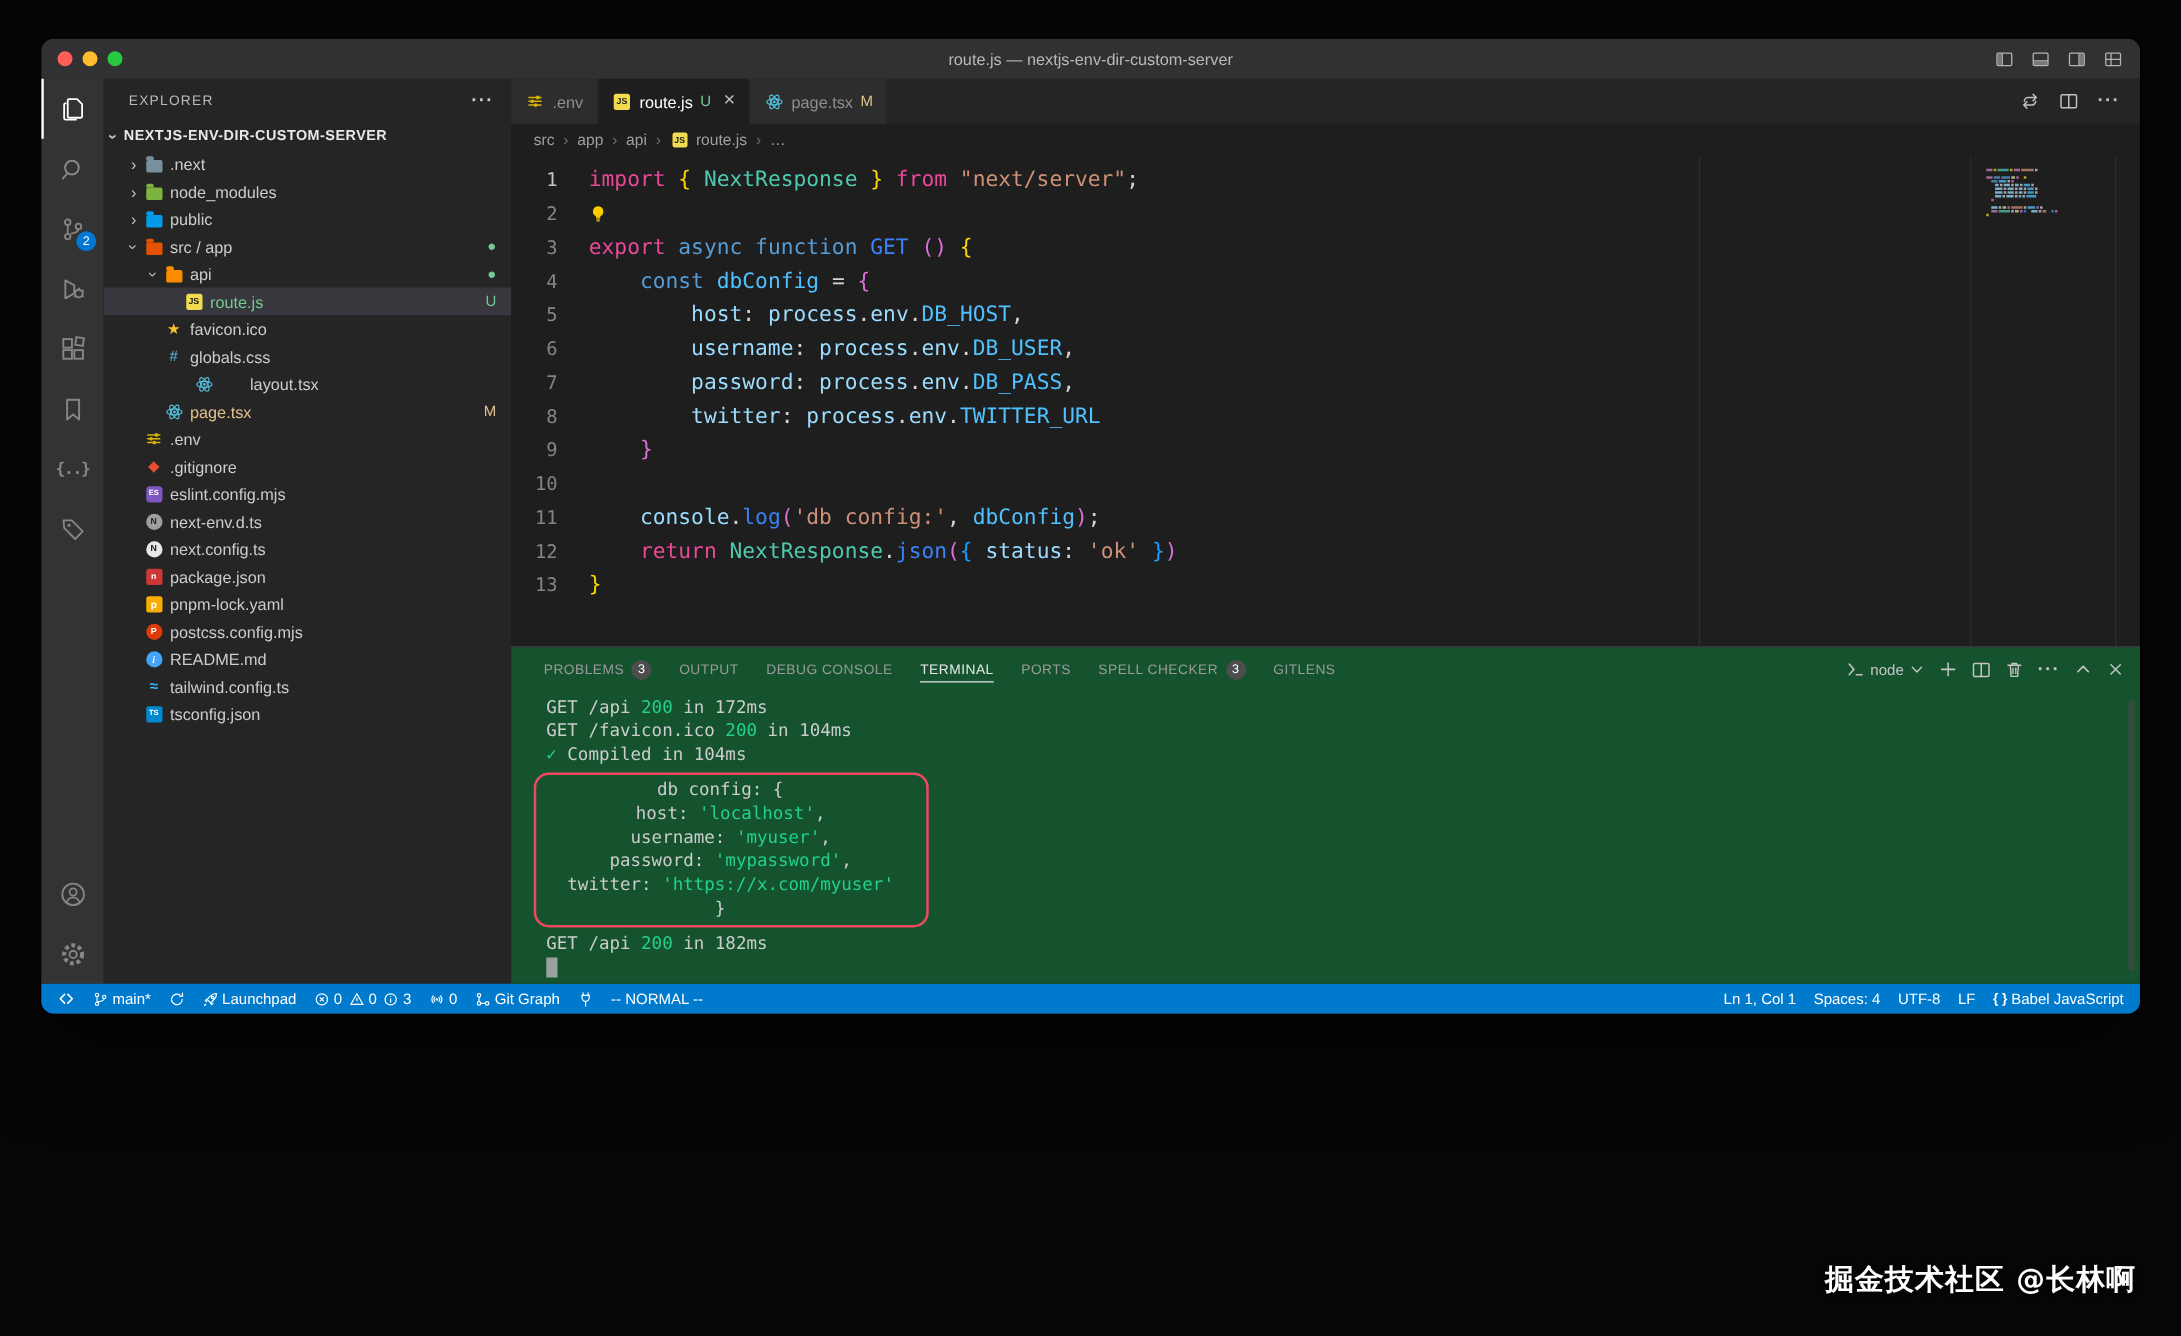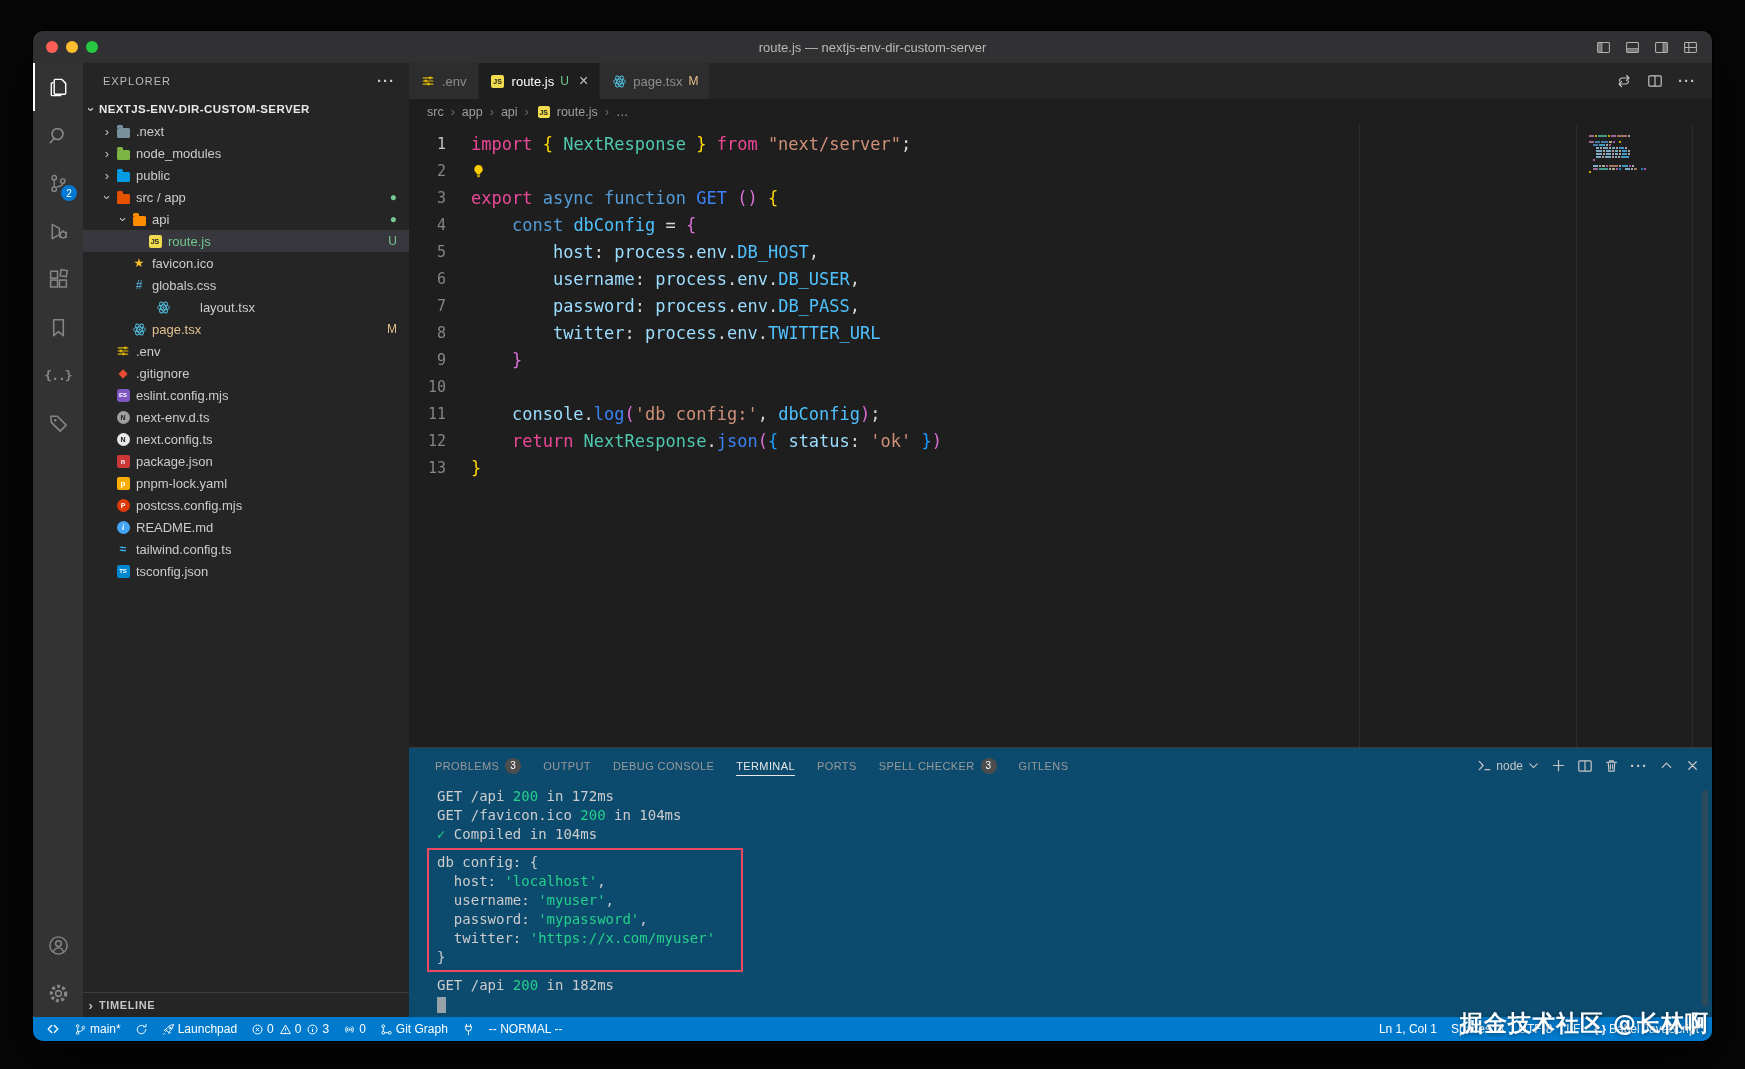--- a/index.html
+++ b/index.html
@@ -1,20 +1,20 @@
 <!DOCTYPE html>
 <html><head>
 <meta charset="utf-8">
 <style>
   * { margin:0; padding:0; box-sizing:border-box; }
   html,body { background:#000; }
   body { width:1745px; height:1069px; overflow:hidden; font-family:"Liberation Sans","DejaVu Sans",sans-serif; }
   .screen { position:relative; width:1745px; height:1069px; background:#060606; overflow:hidden; }
 
-  .window { position:absolute; left:33px; top:31px; width:1679px; height:1010px; background:#1e1e1e;
+  .window { position:absolute; left:33px; top:31px; width:1679px; height:780px; background:#1e1e1e;
             border-radius:10px; overflow:hidden; display:flex; flex-direction:column;
             box-shadow:0 0 0 1px #000, 0 25px 70px rgba(0,0,0,.7); }
 
   
   .titlebar { height:32px; background:#313133; display:flex; align-items:center; position:relative; flex:0 0 auto; }
   .traffic { display:flex; gap:8px; padding-left:13px; z-index:2; }
   .tl { width:12px; height:12px; border-radius:50%; display:inline-block; }
   .tl.red{background:#ff5f57}.tl.yellow{background:#febc2e}.tl.green{background:#28c840}
   .title { position:absolute; left:0; right:0; text-align:center; font-size:13px; color:#b9b9b9; }
   .tb-icons { margin-left:auto; display:flex; gap:14px; padding-right:14px; color:#b3b3b3; z-index:2; align-items:center; }
@@ -91,36 +91,36 @@
   .tk-kw1{color:#ec4899}.tk-kw2{color:#569cd6}.tk-fn{color:#3b82f6}.tk-cls{color:#4ec9b0}
   .tk-var{color:#9cdcfe}.tk-const{color:#4fc1ff}.tk-str{color:#ce9178}.tk-pun{color:#d4d4d4}
   .tk-b1{color:#ffd700}.tk-b2{color:#da70d6}.tk-b3{color:#179fff}
   .ruler { position:absolute; top:0; bottom:0; left:950px; width:1px; background:#2f2f2f; }
   .minimap { position:absolute; right:20px; top:0; bottom:0; width:116px; border-left:1px solid #2c2c2c; padding:10px 0 0 12px; }
   .mm-line { height:2px; margin-bottom:1px; display:flex; }
   .mm-seg { display:inline-block; height:2px; margin-right:1px; }
   .ed-scrollbar { position:absolute; right:0; top:0; bottom:0; width:20px; border-left:1px solid #2c2c2c; }
 
   
-  .panel { height:270px; flex:0 0 auto; position:relative; background:#0c4a6e; border-top:1px solid #383838; }
+  .panel { height:270px; flex:0 0 auto; position:relative; background:#14532d; border-top:1px solid #383838; }
   .panel-bar { height:35px; display:flex; align-items:center; padding:0 12px 0 18px; }
   .panel-tabs { display:flex; gap:6px; height:100%; }
   .p-tab { display:flex; align-items:center; gap:6px; padding:0 8px; font-size:11px; letter-spacing:.4px; color:#9a9a9a; cursor:pointer; position:relative; }
   .p-tab.active { color:#e7e7e7; }
   .p-tab.active::after { content:""; position:absolute; left:8px; right:8px; bottom:7px; height:1px; background:#e7e7e7; }
   .p-badge { background:#4d4d4d; color:#fff; border-radius:50%; min-width:16px; height:16px; font-size:10px;
              display:inline-flex; align-items:center; justify-content:center; }
   .panel-actions { margin-left:auto; display:flex; align-items:center; gap:11px; color:#c5c5c5; }
   .pa-item { display:inline-flex; align-items:center; gap:4px; cursor:pointer; }
   .pa-label { font-size:12px; }
   .terminal { position:absolute; top:35px; left:0; right:24px; bottom:0; padding:4px 0 0 28px;
               font-family:"DejaVu Sans Mono",monospace; font-size:14px; color:#cccccc; overflow:hidden; }
   .t-line { height:19px; line-height:19px; white-space:pre; }
   .tk-g { color:#23d18b; }
-  .red-box { border:2px solid #ee4962; border-radius:0; margin:4px 0 4px -10px; padding:3px 26px 3px 8px; width:fit-content; }
+  .red-box { border:2px solid #ee4962; border-radius:12px; margin:4px 0 4px -10px; padding:3px 26px 3px 8px; width:fit-content;text-align:center; }
   .cursor { display:inline-block; width:9px; height:16px; background:#b8b8b8; opacity:.8; vertical-align:middle; }
   .term-scrollbar { position:absolute; right:4px; top:42px; bottom:10px; width:6px; background:#4a4a4a; opacity:.5; border-radius:3px; }
 
   
   .statusbar { height:24px; background:#007acc; display:flex; align-items:center; color:#fff; font-size:12px; flex:0 0 auto; padding:0 6px; }
   .sb-left { display:flex; align-items:center; height:100%; }
   .sb-right { margin-left:auto; display:flex; align-items:center; height:100%; }
   .sb-item { display:flex; align-items:center; gap:5px; padding:0 7px; height:100%; cursor:pointer; }
   .sb-part { display:flex; align-items:center; gap:3px; }
   .sb-ic { display:inline-flex; }
@@ -432,24 +432,20 @@
               <span class="ft-label">tailwind.config.ts</span>
             </div>
             <div class="ft-row" style="padding-left: 16px;">
               <span class="chev none"></span>
               <span class="ficon">
                 <span class="fi fi-ts">TS</span>
               </span>
               <span class="ft-label">tsconfig.json</span>
             </div>
           </div>
-        <div class="sb-timeline">
-          <span class="chev"></span>
-          <span>TIMELINE</span>
-        </div>
       </div>
 
       <div class="editor-col">
         <div class="tabsbar">
           <div class="tabs" id="tabs">
               <div class="tab">
                 <span class="ficon">
                   <svg viewBox="0 0 16 16" width="14" height="14" fill="none" stroke="#d9b400" stroke-width="1.4" stroke-linecap="round">
                     <path d="M2.5 4.5h11M2.5 8h11M2.5 11.5h11"></path>
                     <circle cx="10.5" cy="4.5" r="1.7" fill="#d9b400" stroke="none"></circle>

